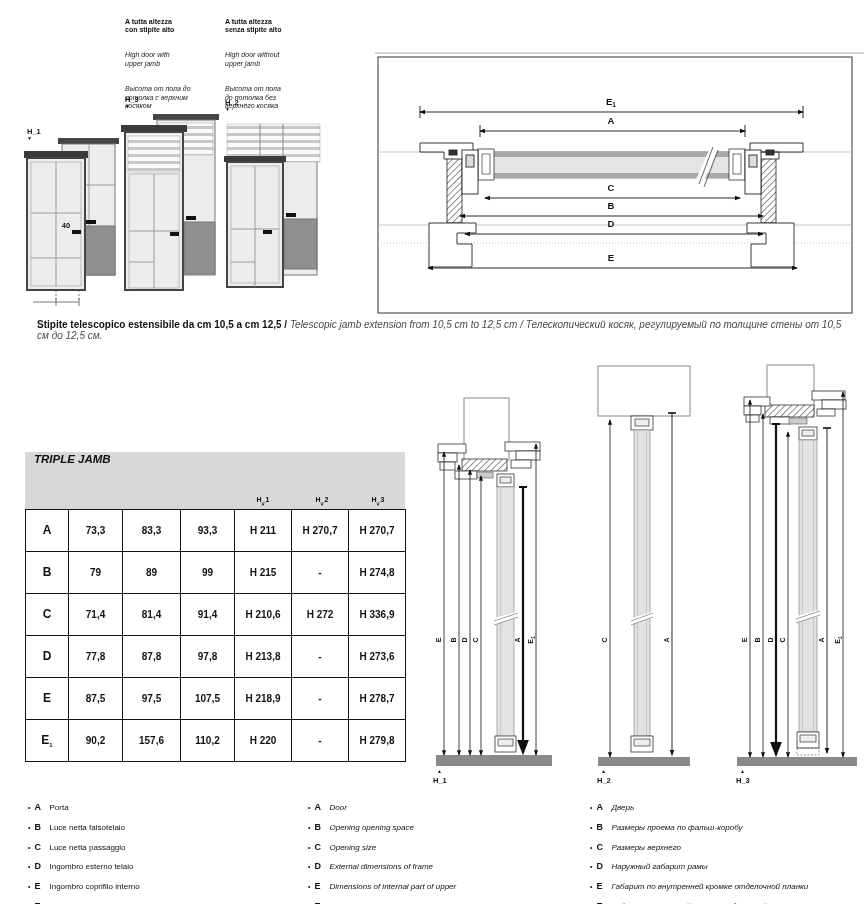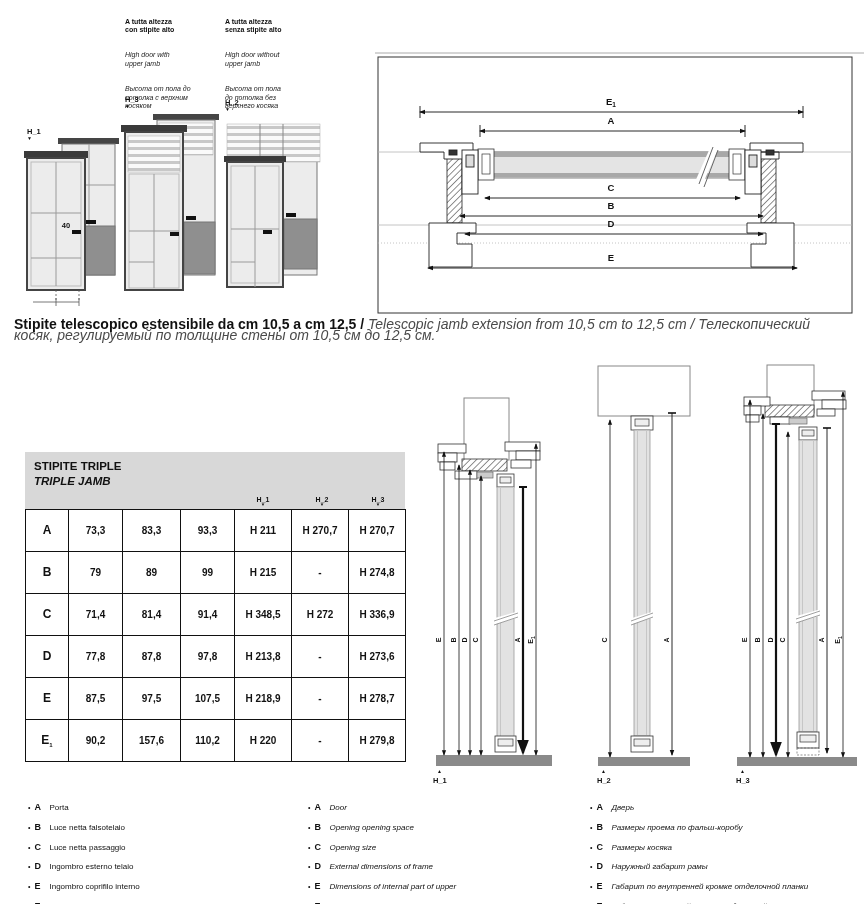--- a/index.html
+++ b/index.html
@@ -6,21 +6,21 @@
   #page{position:relative;width:864px;height:904px;background:#fff;overflow:hidden;
         font-family:"Liberation Sans",sans-serif;color:#111;}
   .abs{position:absolute;}
   
   .intro-col{width:100px;font-size:7px;line-height:8.6px;white-space:pre-line;}
   .intro-col .it{font-weight:bold;margin-bottom:8px;}
   .intro-col .en,.intro-col .ru{font-style:italic;color:#222;margin-bottom:8px;}
   .hmark{font-size:7.5px;font-weight:bold;line-height:7px;}
   .hmark .arr{display:block;font-size:5px;line-height:5px;margin-top:1px;}
   
-  #caption{left:14px;top:319px;width:818px;font-size:14px;line-height:11px;}
+  #caption{left:37px;top:319px;width:818px;font-size:10px;line-height:11px;}
   #caption .cap-bold{font-weight:bold;color:#111;}
   #caption .cap-it{font-style:italic;color:#4a4a4a;}
   
   #spec{left:25px;top:452px;width:380px;}
   .tbl-head{height:57px;background:#d8d8d8;position:relative;}
   .tbl-head .t{padding-left:9px;font-weight:bold;font-size:11.5px;line-height:14.5px;}
   .tbl-head .t.first{padding-top:7px;}
   .tbl-head .t.i{font-style:italic;}
   .hcol{position:absolute;bottom:2px;width:40px;text-align:center;font-size:7px;font-weight:bold;}
   .hcol .arr{display:block;font-size:4.5px;line-height:4px;}
@@ -203,21 +203,20 @@
       <text x="611" y="261">E</text>
     </g>
   </svg>
 
   <div id="caption" class="abs">
     <span class="cap-bold">Stipite telescopico estensibile da cm 10,5 a cm 12,5 / </span><span class="cap-it">Telescopic jamb extension from 10,5 cm to 12,5 cm / Телескопический косяк, регулируемый по толщине стены от 10,5 см до 12,5 см.</span>
   </div>
 
   <div id="spec" class="abs">
     <div class="tbl-head">
-      <div class="t first">STIPITE TRIPLE</div>
       <div class="t i">TRIPLE JAMB</div>
       <div class="hcol" style="left:218px">
         <span>H_1</span>
         <span class="arr">▼</span>
       </div>
       <div class="hcol" style="left:277px">
         <span>H_2</span>
         <span class="arr">▼</span>
       </div>
       <div class="hcol" style="left:333px">
@@ -255,21 +254,21 @@
             <td>H 215</td>
             <td>-</td>
             <td>H 274,8</td>
           </tr>
 
           <tr>
             <td class="lbl"><b>C</b><sub></sub></td>
             <td>71,4</td>
             <td>81,4</td>
             <td>91,4</td>
-            <td>H 348,5</td>
+            <td>H 210,6</td>
             <td>H 272</td>
             <td>H 336,9</td>
           </tr>
 
           <tr>
             <td class="lbl"><b>D</b><sub></sub></td>
             <td>77,8</td>
             <td>87,8</td>
             <td>97,8</td>
             <td>H 213,8</td>
@@ -514,21 +513,21 @@
 
       <div class="lrow">
         <span class="bullet">•</span>
         <span class="ltr"><b>B</b><sub></sub></span>
         <span class="txt">Размеры проема по фальш-коробу</span>
       </div>
 
       <div class="lrow">
         <span class="bullet">•</span>
         <span class="ltr"><b>C</b><sub></sub></span>
-        <span class="txt">Размеры косяка</span>
+        <span class="txt">Размеры верхнего</span>
       </div>
 
       <div class="lrow">
         <span class="bullet">•</span>
         <span class="ltr"><b>D</b><sub></sub></span>
         <span class="txt">Наружный габарит рамы</span>
       </div>
 
       <div class="lrow">
         <span class="bullet">•</span>

